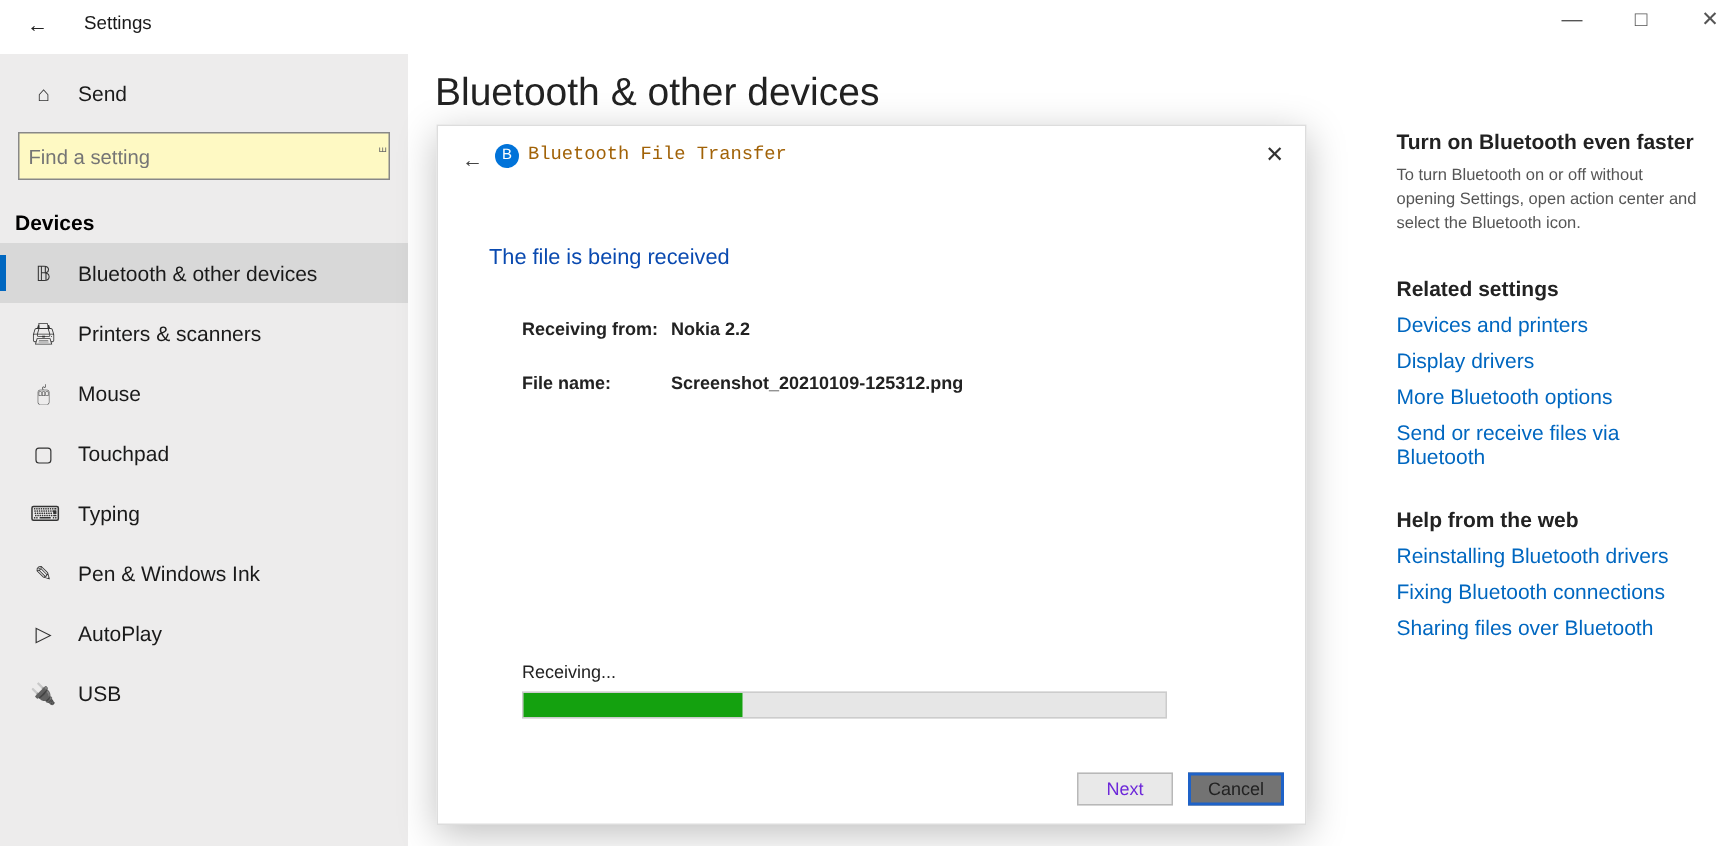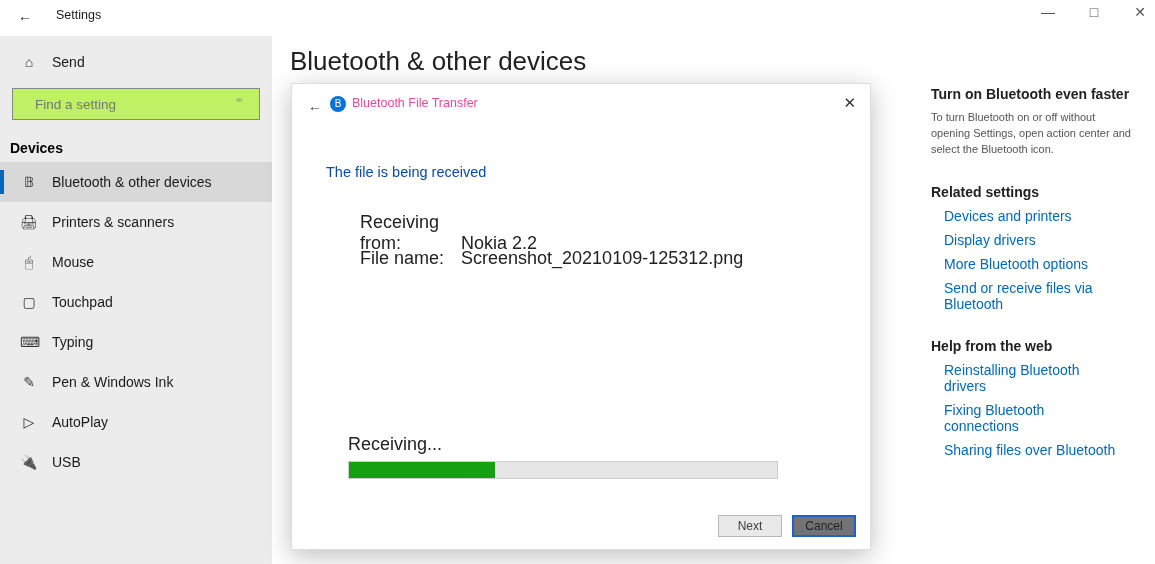--- a/index.html
+++ b/index.html
@@ -11,51 +11,51 @@
   .titlebar .app-title { position:absolute; left:56px; top:8px; font-size:12.5px; color:#1a1a1a; }
   .winbtns { position:absolute; right:6px; top:4px; display:flex; gap:28px; color:#555; }
   .winbtn { width:18px; text-align:center; }
 
   
   .sidebar { position:absolute; left:0; top:36px; width:272px; height:528px; background:#edecec; padding-top:6px; }
   .side-row { display:flex; align-items:center; height:40px; padding-left:20px; gap:14px; font-size:14px; color:#1a1a1a; }
   .side-row.selected { background:#d8d8d8; position:relative; }
   .side-row.selected::before { content:""; position:absolute; left:0; top:8px; bottom:8px; width:4px; background:#0067c0; }
   .section-label { font-weight:600; font-size:14px; padding:16px 0 6px 10px; color:#000; }
-  .searchbox { margin:6px 12px 4px 12px; height:32px; border:1px solid #888; background:#bef264; display:flex; align-items:center; padding:0 20px; }
+  .searchbox { margin:6px 12px 4px 12px; height:32px; border:1px solid #888; background:#fef9c3; display:flex; align-items:center; padding:0 4px; }
   .searchbox input { flex:1; border:0; background:transparent; font-size:13.5px; color:#555; outline:none; }
   .icon { width:18px; text-align:center; color:#333; display:inline-block; }
 
   
   .main { position:absolute; left:290px; top:40px; right:0; bottom:0; }
   .main-title { font-size:26px; font-weight:400; color:#222; margin-top:6px; }
 
   
   .rightcol { position:absolute; right:22px; top:80px; width:202px; font-size:14px; color:#222; }
   .rightcol .heading { font-weight:600; font-size:14px; margin-top:6px; margin-bottom:8px; }
   .rightcol .bodytext { font-size:11px; color:#555; line-height:1.45; }
-  .rightcol .linklist a { display:block; color:#0067c0; text-decoration:none; font-size:14px; margin:8px 13px; }
+  .rightcol .linklist a { display:block; color:#0067c0; text-decoration:none; font-size:14px; margin:8px 0; }
   .rightcol .block { margin-bottom:26px; }
 
   
   .dialog { position:absolute; left:291px; top:83px; width:580px; height:467px; background:#fff; box-shadow:0 6px 24px rgba(0,0,0,0.25); border:1px solid #ddd; }
   .dialog .hdr { position:relative; height:44px; }
   .dialog .hdr .back { position:absolute; left:16px; top:14px; color:#444; }
   .dialog .hdr .bticon { position:absolute; left:38px; top:12px; width:16px; height:16px; border-radius:50%; background:#0173d9; color:#fff; font-size:10px; line-height:16px; text-align:center; }
-  .dialog .hdr .dlgtitle { position:absolute; left:60px; top:12px; font-size:12.5px; color:#ec4899; }
+  .dialog .hdr .dlgtitle { position:absolute; left:60px; top:12px; font-size:12.5px; color:#a16207;font-family:Liberation Mono, monospace; }
   .dialog .hdr .close { position:absolute; right:14px; top:10px; font-size:15px; color:#333; }
   .dialog .subtitle { position:absolute; left:34px; top:80px; color:#0a4ab0; font-size:14.5px; }
-  .dialog .kv { position:absolute; left:68px; font-size:18px; color:#222; }
+  .dialog .kv { position:absolute; left:56px; font-size:12px; color:#222;font-weight:bold; }
   .dialog .kv .lbl { display:inline-block; width:96px; }
-  .dialog .recv { position:absolute; left:56px; bottom:94px; font-size:18px; color:#222; }
+  .dialog .recv { position:absolute; left:56px; bottom:94px; font-size:12px; color:#222; }
   .dialog .progress { position:absolute; left:56px; right:92px; bottom:70px; height:18px; background:#e6e6e6; border:1px solid #ccc; }
   .dialog .progress .fill { height:100%; background:#14a10f; }
   .dialog .btnrow { position:absolute; right:14px; bottom:12px; display:flex; gap:10px; }
   .dlgbtn { width:64px; height:22px; font-size:12px; background:#e9e9e9; border:1px solid #b8b8b8; color:#222; display:flex; align-items:center; justify-content:center; }
-  .dlgbtn.disabled { color:#404040; }
+  .dlgbtn.disabled { color:#6d28d9; }
   .dlgbtn.default { border:2px solid #1e62c8; background:#737373; }
 
   
   .glyph { font-family:"Segoe MDL2 Assets","Segoe UI Symbol",Arial,sans-serif; }
 </style>
 </head>
 <body>
 
 <div class="titlebar">
   <span class="back glyph">←</span>

